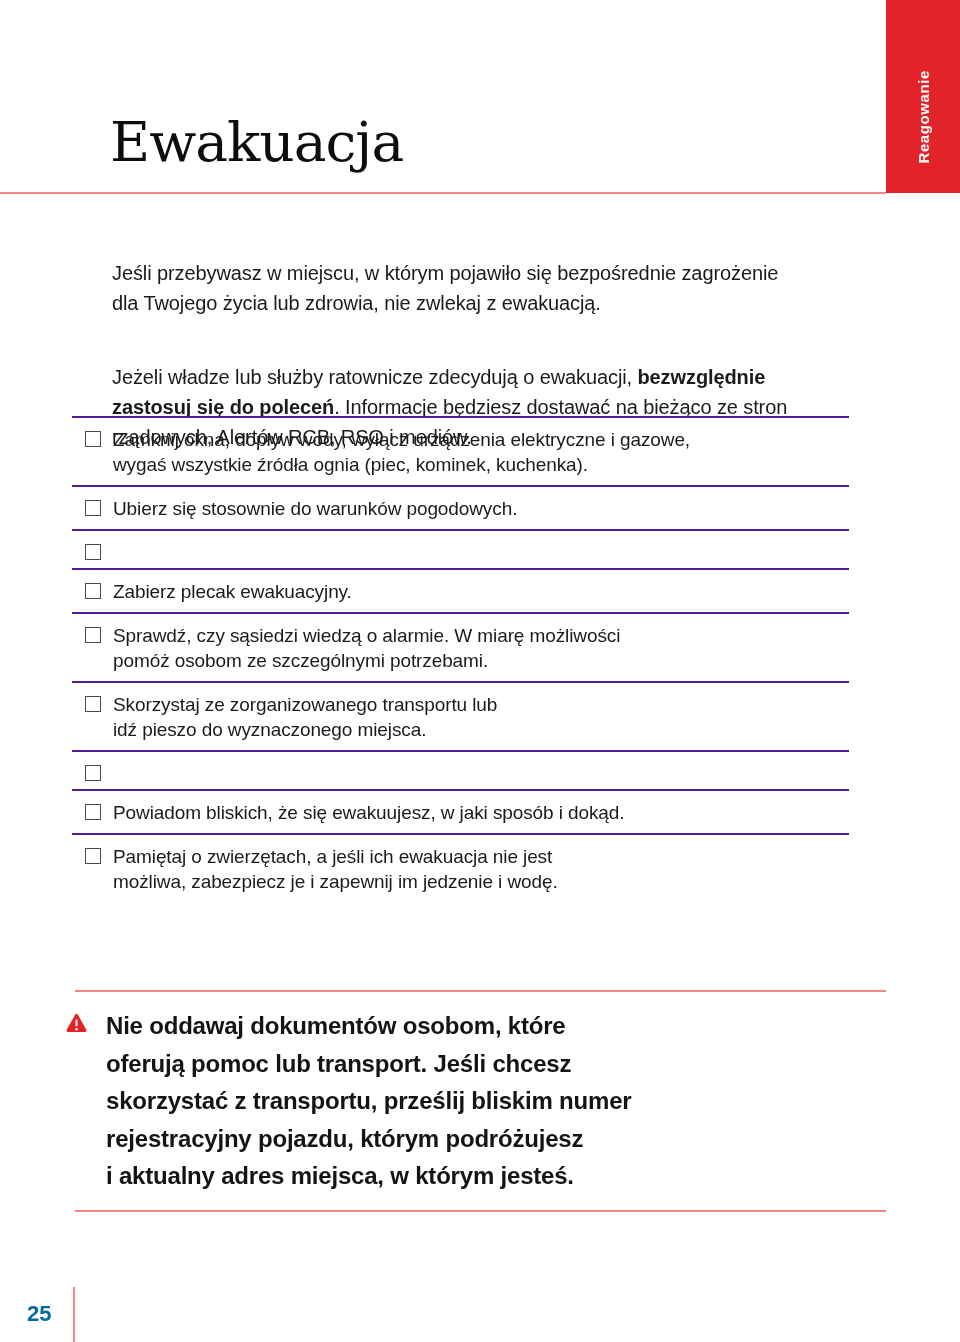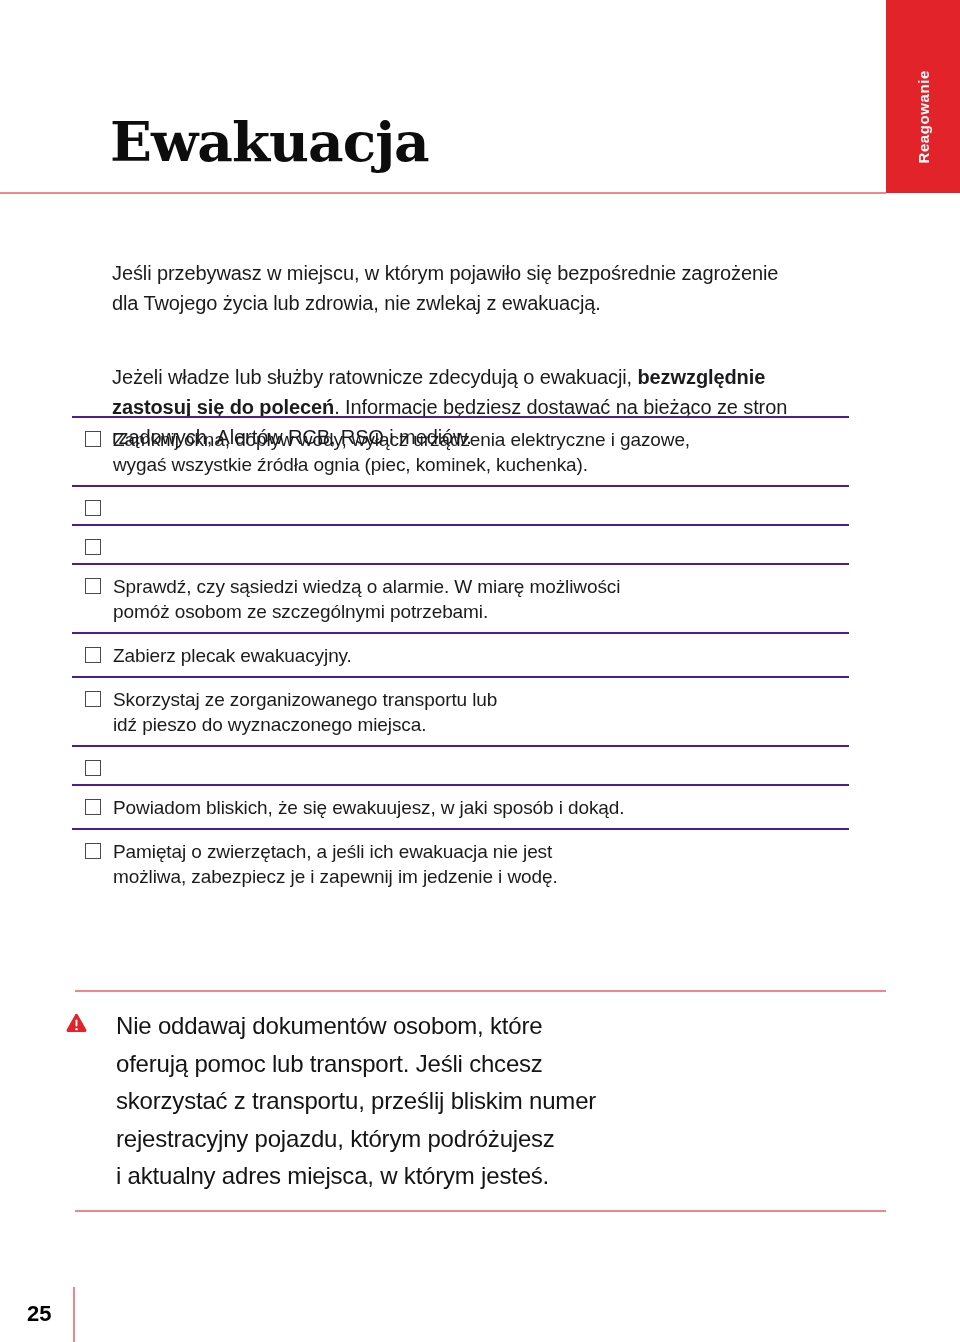--- a/index.html
+++ b/index.html
@@ -31,21 +31,21 @@
     font-size: 15px;
     font-weight: bold;
     letter-spacing: 0.6px;
   }
 
   
   .page-title {
     position: absolute;
     left: 110px; top: 112px;
     font-family: "DejaVu Serif", "Liberation Serif", serif;
-    font-weight: bold;
+    font-weight: normal;
     font-size: 55px;
     letter-spacing: -1px;
     color: #0d0d0d;
     line-height: 1.1;
   }
   .title-rule {
     position: absolute;
     left: 0; top: 192px;
     width: 886px; height: 2px;
     background: #f0868a;
@@ -99,37 +99,37 @@
   }
   .warning-rule-top { top: 990px; }
   .warning-rule-bottom { top: 1210px; }
   .warning-icon {
     position: absolute;
     left: 66px; top: 1013px;
     width: 21px; height: 20px;
   }
   .warning-text {
     position: absolute;
-    left: 116px; top: 1007px;
+    left: 106px; top: 1007px;
     width: 700px;
     font-size: 24px;
-    font-weight: normal;
+    font-weight: bold;
     line-height: 37.5px;
     letter-spacing: -0.2px;
     color: #141416;
     white-space: pre-line;
   }
 
   
   .page-number {
     position: absolute;
     left: 27px; top: 1301px;
     font-size: 22px;
     font-weight: bold;
-    color: #000000;
+    color: #0369a1;
   }
   .footer-vrule {
     position: absolute;
     left: 73px; top: 1287px;
     width: 2px; height: 55px;
     background: #f0868a;
   }
 </style>
 </head>
 <body>
@@ -152,32 +152,33 @@
   </div>
 
   <div class="checklist">
     <div class="check-item">
       <span class="checkbox"></span>
       <span class="check-label">Zamknij okna, dopływ wody, wyłącz urządzenia elektryczne i gazowe,
 wygaś wszystkie źródła ognia (piec, kominek, kuchenka).</span>
     </div>
     <div class="check-item">
       <span class="checkbox"></span>
-    </div>
-    <div class="check-item">
-      <span class="checkbox"></span>
+      <span class="check-label">Ubierz się stosownie do warunków pogodowych.</span>
+    </div>
+    <div class="check-item">
+      <span class="checkbox"></span>
+    </div>
+    <div class="check-item">
+      <span class="checkbox"></span>
+      <span class="check-label">Zabierz plecak ewakuacyjny.</span>
     </div>
     <div class="check-item">
       <span class="checkbox"></span>
       <span class="check-label">Sprawdź, czy sąsiedzi wiedzą o alarmie. W miarę możliwości
 pomóż osobom ze szczególnymi potrzebami.</span>
-    </div>
-    <div class="check-item">
-      <span class="checkbox"></span>
-      <span class="check-label">Zabierz plecak ewakuacyjny.</span>
     </div>
     <div class="check-item">
       <span class="checkbox"></span>
       <span class="check-label">Skorzystaj ze zorganizowanego transportu lub
 idź pieszo do wyznaczonego miejsca.</span>
     </div>
     <div class="check-item">
       <span class="checkbox"></span>
     </div>
     <div class="check-item">

